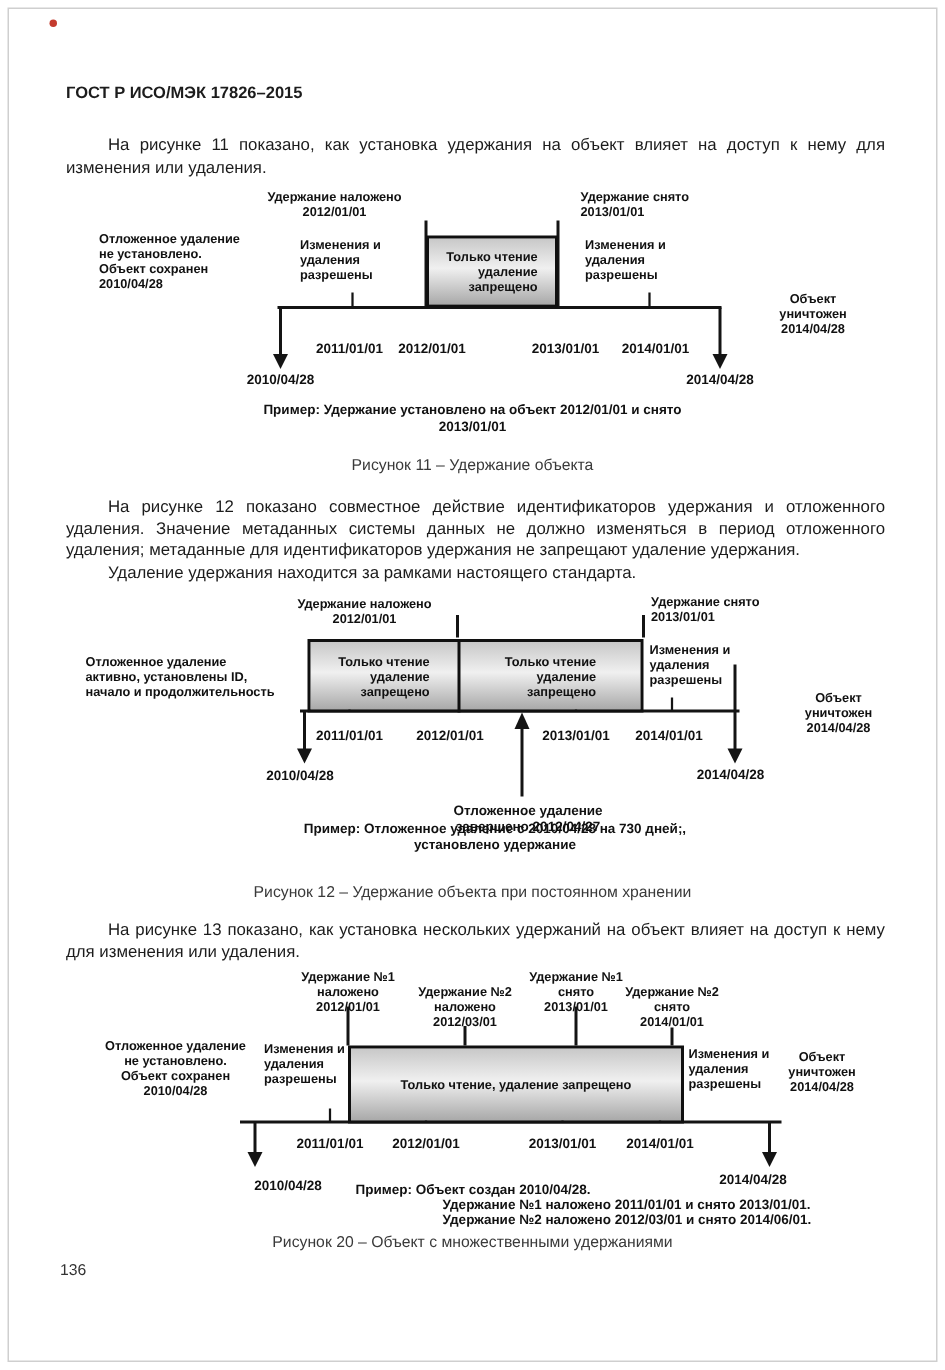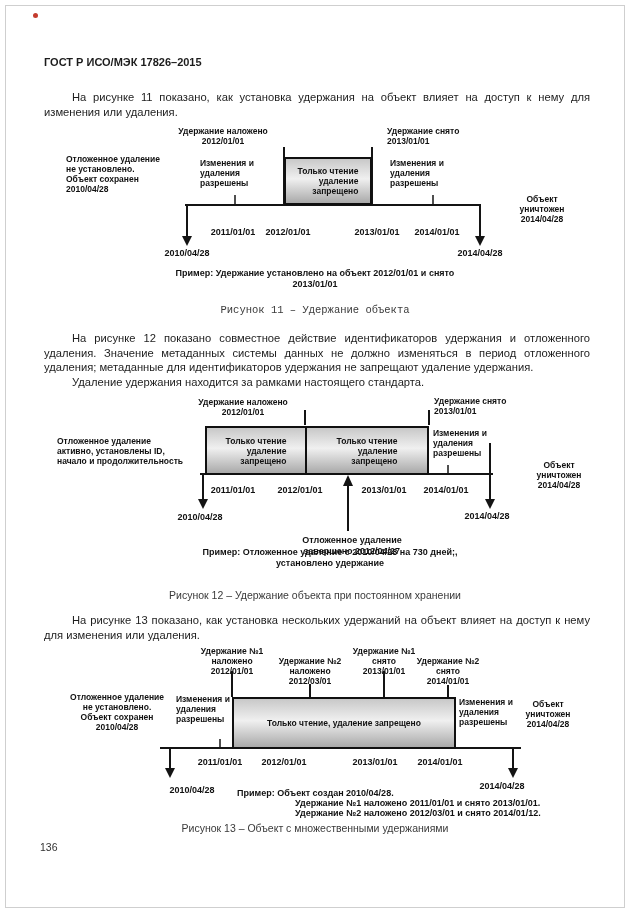--- a/index.html
+++ b/index.html
@@ -106,21 +106,21 @@
 уничтожен
 2014/04/28</div>
 <div class="date" style="left:203px;top:227px;">2011/01/01</div>
 <div class="date" style="left:258px;top:227px;">2012/01/01</div>
 <div class="date" style="left:347px;top:227px;">2013/01/01</div>
 <div class="date" style="left:407px;top:227px;">2014/01/01</div>
 <div class="date" style="left:157px;top:248px;">2010/04/28</div>
 <div class="date" style="left:450px;top:248px;">2014/04/28</div>
 <div class="ex ctr" style="left:140px;top:268px;width:350px;">Пример: Удержание установлено на объект 2012/01/01 и снято
 2013/01/01</div>
-<div class="cap" style="top:304px;font-family:Liberation Mono, monospace;">Рисунок 11 – Удержание объекта</div>
+<div class="cap" style="top:304px;">Рисунок 11 – Удержание объекта</div>
 
 <div class="para" style="top:331px;">
   <p>На рисунке 12 показано совместное действие идентификаторов удержания и отложенного удаления. Значение метаданных системы данных не должно изменяться в период отложенного удаления; метаданные для идентификаторов удержания не запрещают удаление удержания.</p>
   <p>Удаление удержания находится за рамками настоящего стандарта.</p>
 </div>
 
 <div class="lbl rt" style="left:183px;top:397px;width:120px;">Удержание наложено
 2012/01/01</div>
 <div class="lbl" style="left:434px;top:396px;width:110px;">Удержание снято
 2013/01/01</div>
@@ -185,16 +185,16 @@
 уничтожен
 2014/04/28</div>
 <div class="date" style="left:190px;top:757px;">2011/01/01</div>
 <div class="date" style="left:254px;top:757px;">2012/01/01</div>
 <div class="date" style="left:345px;top:757px;">2013/01/01</div>
 <div class="date" style="left:410px;top:757px;">2014/01/01</div>
 <div class="date" style="left:162px;top:785px;">2010/04/28</div>
 <div class="date" style="left:472px;top:781px;">2014/04/28</div>
 <div class="ex" style="left:237px;top:788px;">Пример: Объект создан 2010/04/28.</div>
 <div class="ex" style="left:295px;top:798px;">Удержание №1 наложено 2011/01/01 и снято 2013/01/01.</div>
-<div class="ex" style="left:295px;top:808px;">Удержание №2 наложено 2012/03/01 и снято 2014/01/12.</div>
-<div class="cap" style="top:822px;">Рисунок 13 – Объект с множественными удержаниями</div>
+<div class="ex" style="left:295px;top:808px;">Удержание №2 наложено 2012/03/01 и снято 2014/06/01.</div>
+<div class="cap" style="top:822px;">Рисунок 20 – Объект с множественными удержаниями</div>
 
 <div class="pagenum">136</div>
 
 </body></html>

